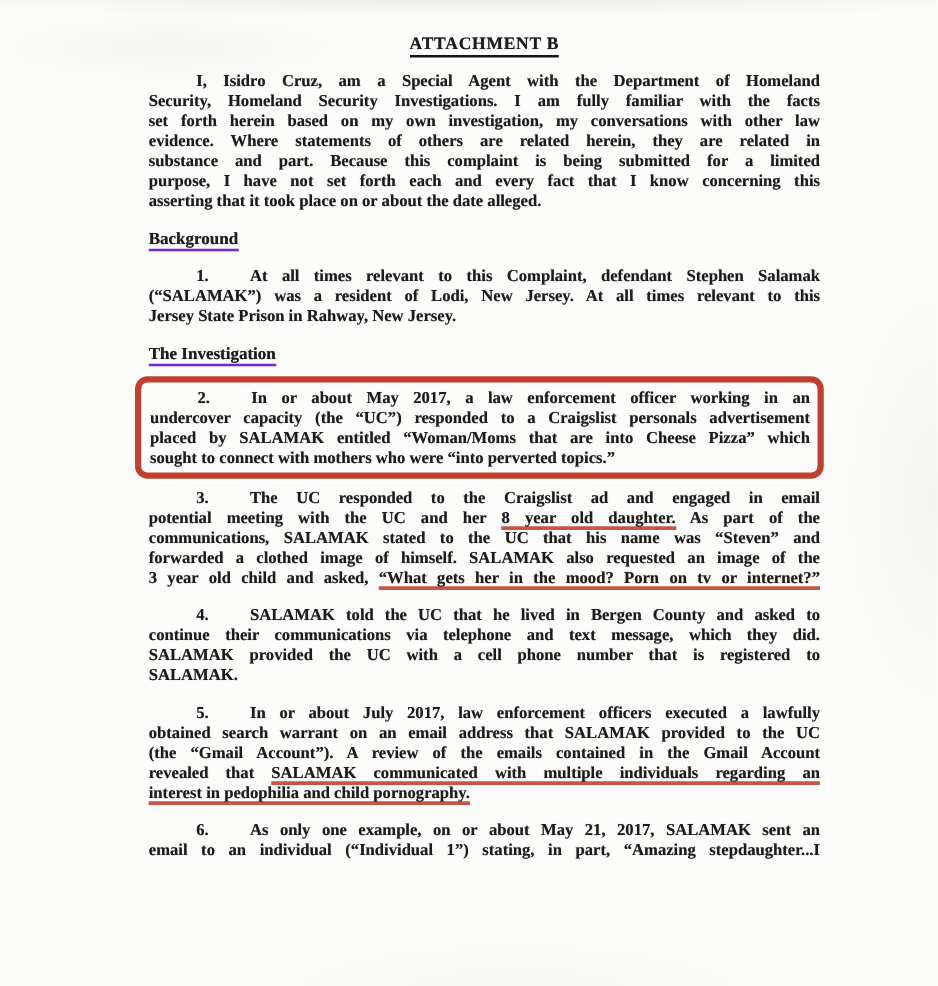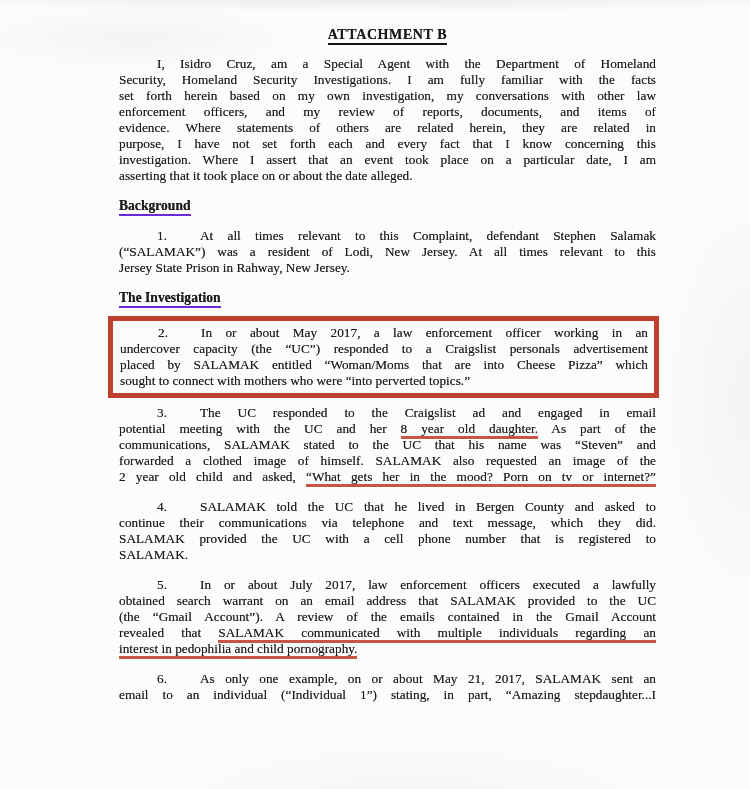--- a/index.html
+++ b/index.html
@@ -16,41 +16,42 @@
   }
   .page {
     box-sizing: border-box;
     width: 750px; height: 750px;
     padding: 27px 94px 0 119px;
   }
   .line, .heading, .title-row { font-size: 13.3px; line-height: 16px; }
   .line {
     text-shadow: 0 0 .6px rgba(10,10,10,.55);
     white-space: normal;
+    font-weight: bold;
   }
   .jl { text-align: justify; text-align-last: justify; }
   .first { padding-left: 38px; }
   .pnum { margin-right: 33px; }
   .title-row { text-align: center; margin-bottom: 13px; }
   .title-row .h-ul {
     font-weight: bold; font-size: 14px; letter-spacing: .6px;
     border-bottom: 2px solid #141414; padding-bottom: 1px;
     text-shadow: 0 0 .6px rgba(10,10,10,.7);
   }
   .heading { margin: 0 0 14px; }
   .heading .h-ul {
     font-weight: bold; font-size: 13.6px;
     border-bottom: 2px solid #6d28d9; padding-bottom: 0.5px;
     text-shadow: 0 0 .6px rgba(10,10,10,.7);
   }
   .para { margin: 0 0 14px; }
   .para.boxed {
     margin: -4px -3px 7px -11px;
     border: 5px solid var(--accent, #c04030);
-    border-radius: 0;
+    border-radius: 10px;
     padding: 4px 6px 4px 7px;
   }
   .rl {
     padding-bottom: 3px;
     background-image: linear-gradient(rgba(192,62,43,.88), rgba(192,62,43,.88));
     background-repeat: no-repeat;
     background-size: 100% 3.6px;
     background-position: 0 14.5px;
   }
 </style>
@@ -59,45 +60,44 @@
 
 <div class="page">
   <div class="title-row">
     <span class="h-ul">ATTACHMENT B</span>
   </div>
   <div id="content">
       <div class="para">
         <div class="line jl first"><span>I, Isidro Cruz, am a Special Agent with the Department of Homeland</span></div>
         <div class="line jl"><span>Security, Homeland Security Investigations.  I am fully familiar with the facts</span></div>
         <div class="line jl"><span>set forth herein based on my own investigation, my conversations with other law</span></div>
-        <div class="line jl"><span>enforcement officers, and my review of reports, documents, and items of</span></div>
         <div class="line jl"><span>evidence.  Where statements of others are related herein, they are related in</span></div>
+        <div class="line jl"><span>substance and part.  Because this complaint is being submitted for a limited</span></div>
         <div class="line jl"><span>purpose, I have not set forth each and every fact that I know concerning this</span></div>
-        <div class="line jl"><span>investigation.  Where I assert that an event took place on a particular date, I am</span></div>
         <div class="line"><span>asserting that it took place on or about the date alleged.</span></div>
       </div>
       <div class="heading"><span class="h-ul">Background</span></div>
       <div class="para">
         <div class="line jl first"><span class="pnum">1.</span><span>At all times relevant to this Complaint, defendant Stephen Salamak</span></div>
         <div class="line jl"><span>(“SALAMAK”) was a resident of Lodi, New Jersey.  At all times relevant to this</span></div>
         <div class="line"><span>Jersey State Prison in Rahway, New Jersey.</span></div>
       </div>
       <div class="heading"><span class="h-ul">The Investigation</span></div>
       <div class="para boxed">
         <div class="line jl first"><span class="pnum">2.</span><span>In or about May 2017, a law enforcement officer working in an</span></div>
         <div class="line jl"><span>undercover capacity (the “UC”) responded to a Craigslist personals advertisement</span></div>
         <div class="line jl"><span>placed by SALAMAK entitled “Woman/Moms that are into Cheese Pizza” which</span></div>
         <div class="line"><span>sought to connect with mothers who were “into perverted topics.”</span></div>
       </div>
       <div class="para">
         <div class="line jl first"><span class="pnum">3.</span><span>The UC responded to the Craigslist ad and engaged in email</span></div>
         <div class="line jl"><span>potential meeting with the UC and her </span><span class="rl">8 year old daughter.</span><span>  As part of the</span></div>
         <div class="line jl"><span>communications, SALAMAK stated to the UC that his name was “Steven” and</span></div>
         <div class="line jl"><span>forwarded a clothed image of himself.  SALAMAK also requested an image of the</span></div>
-        <div class="line jl"><span>2 year old child and asked, </span><span class="rl">“What gets her in the mood? Porn on tv or internet?”</span></div>
+        <div class="line jl"><span>3 year old child and asked, </span><span class="rl">“What gets her in the mood? Porn on tv or internet?”</span></div>
       </div>
       <div class="para">
         <div class="line jl first"><span class="pnum">4.</span><span>SALAMAK told the UC that he lived in Bergen County and asked to</span></div>
         <div class="line jl"><span>continue their communications via telephone and text message, which they did.</span></div>
         <div class="line jl"><span>SALAMAK provided the UC with a cell phone number that is registered to</span></div>
         <div class="line"><span>SALAMAK.</span></div>
       </div>
       <div class="para">
         <div class="line jl first"><span class="pnum">5.</span><span>In or about July 2017, law enforcement officers executed a lawfully</span></div>
         <div class="line jl"><span>obtained search warrant on an email address that SALAMAK provided to the UC</span></div>

